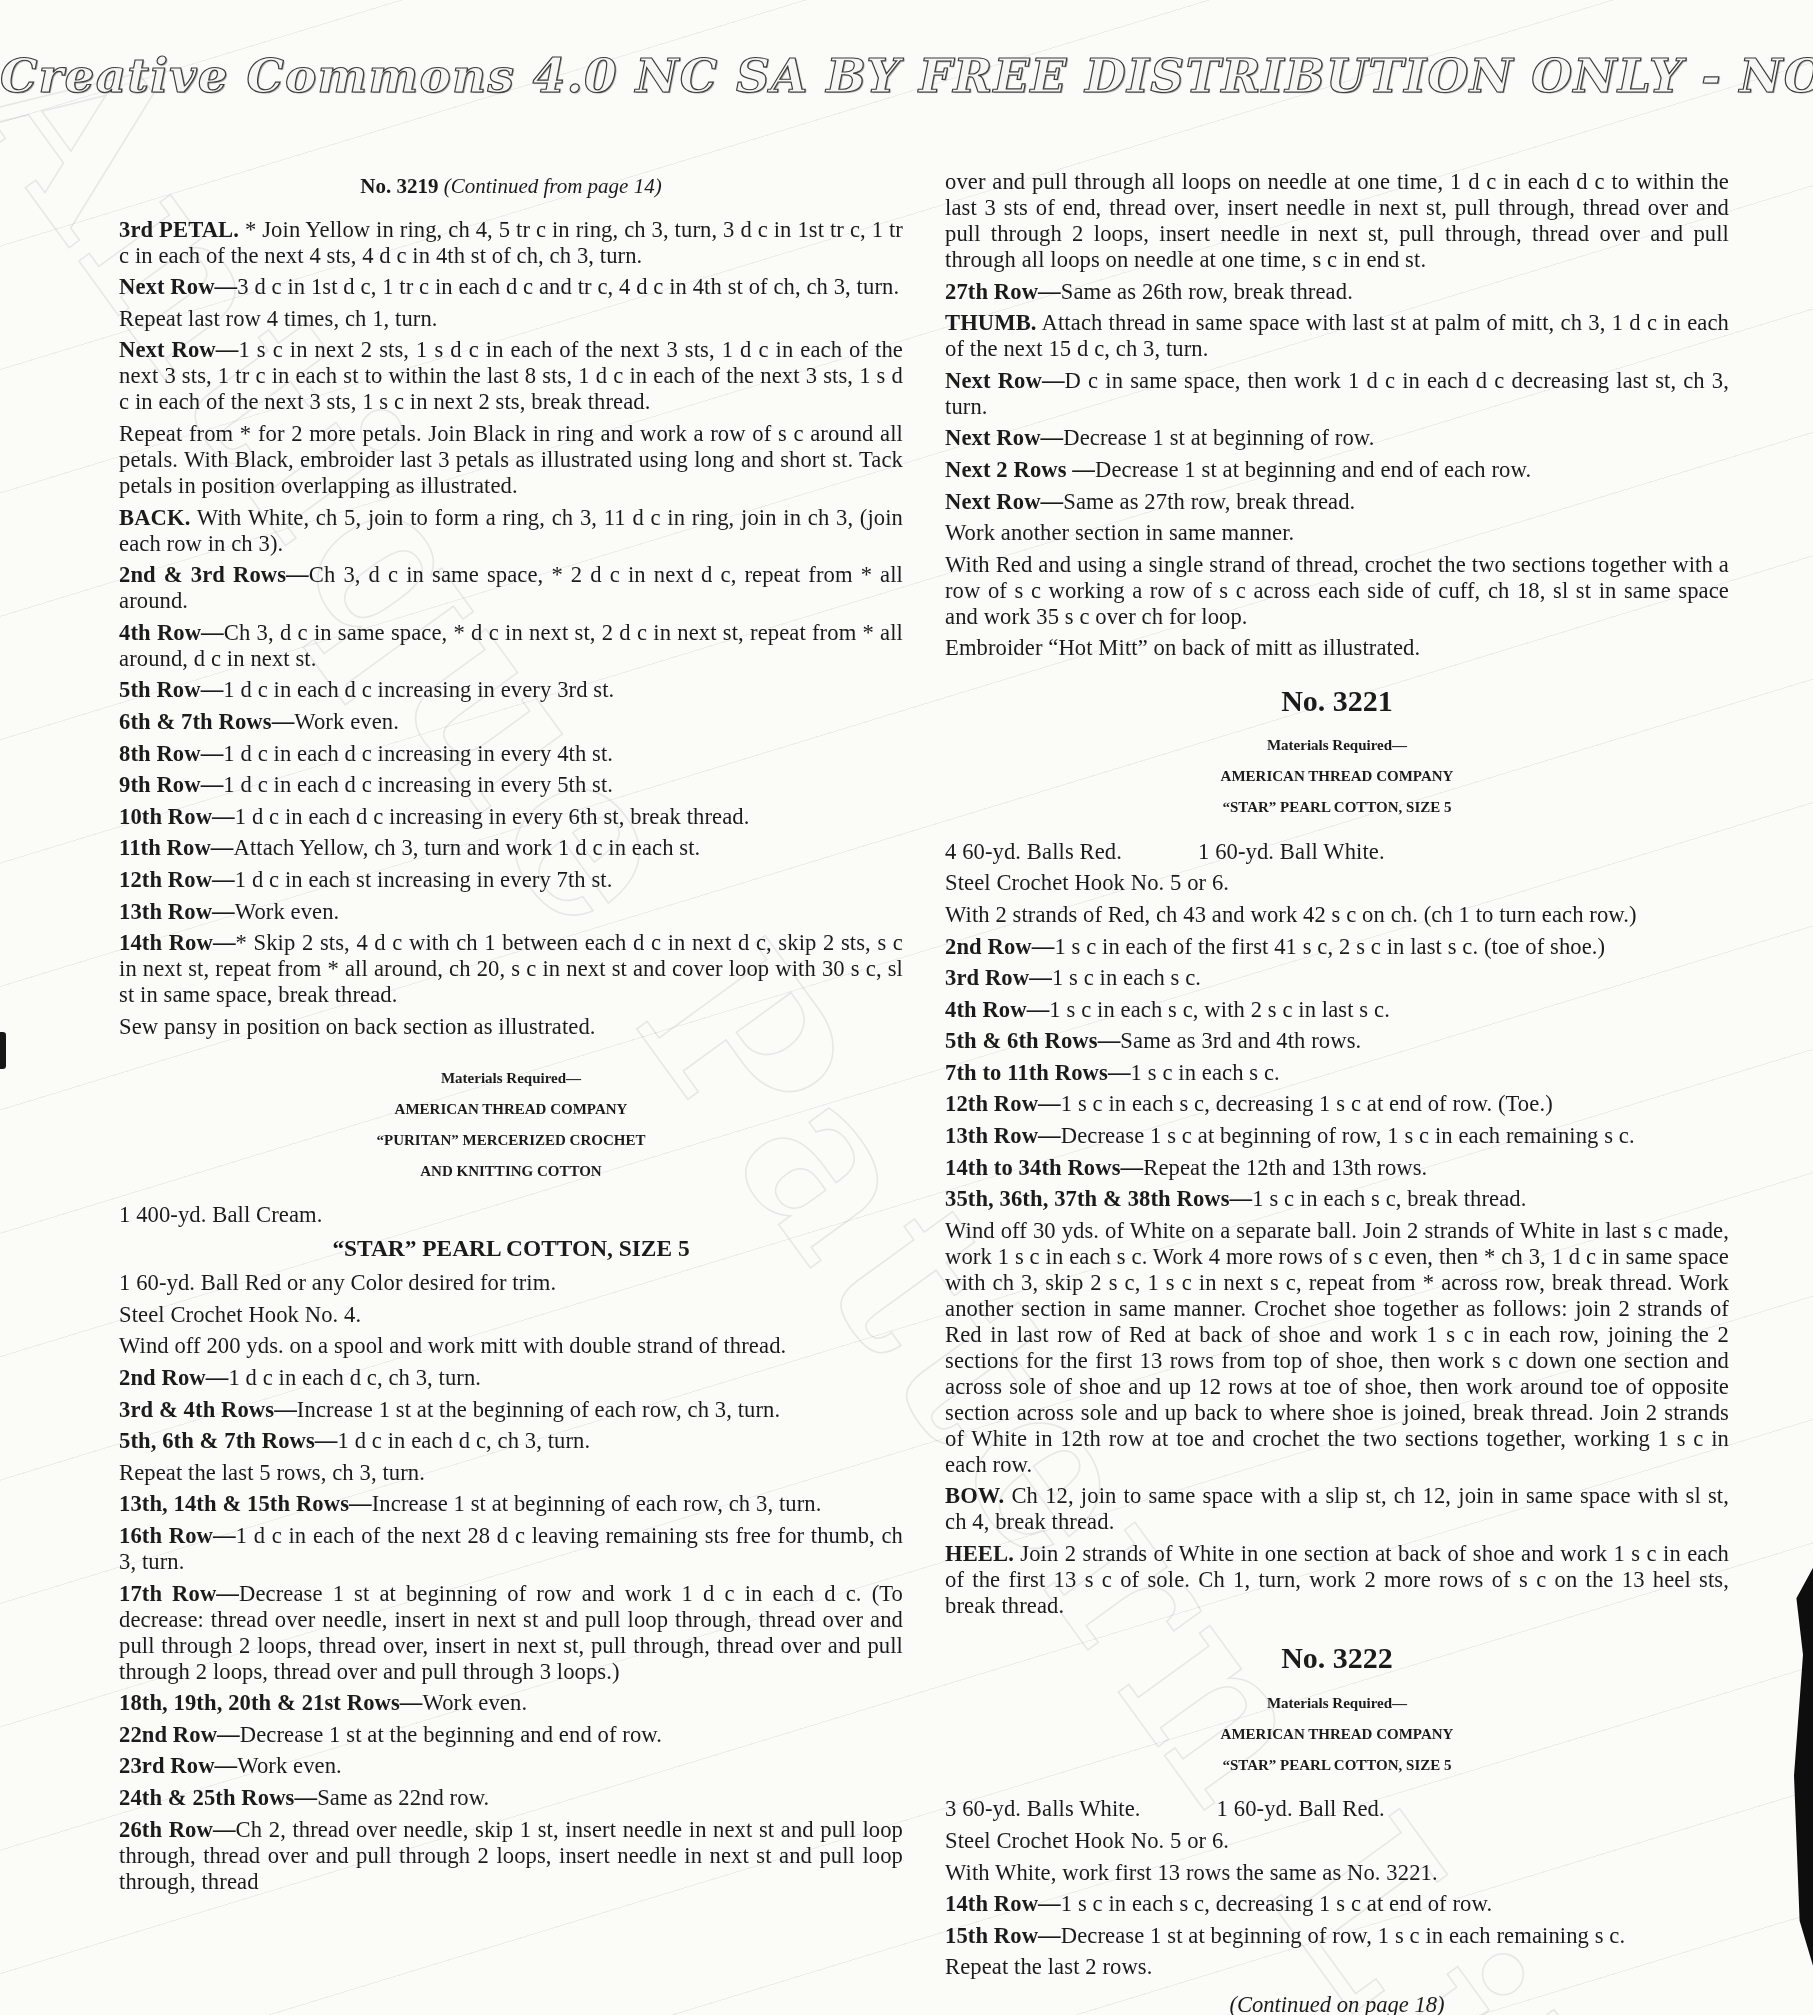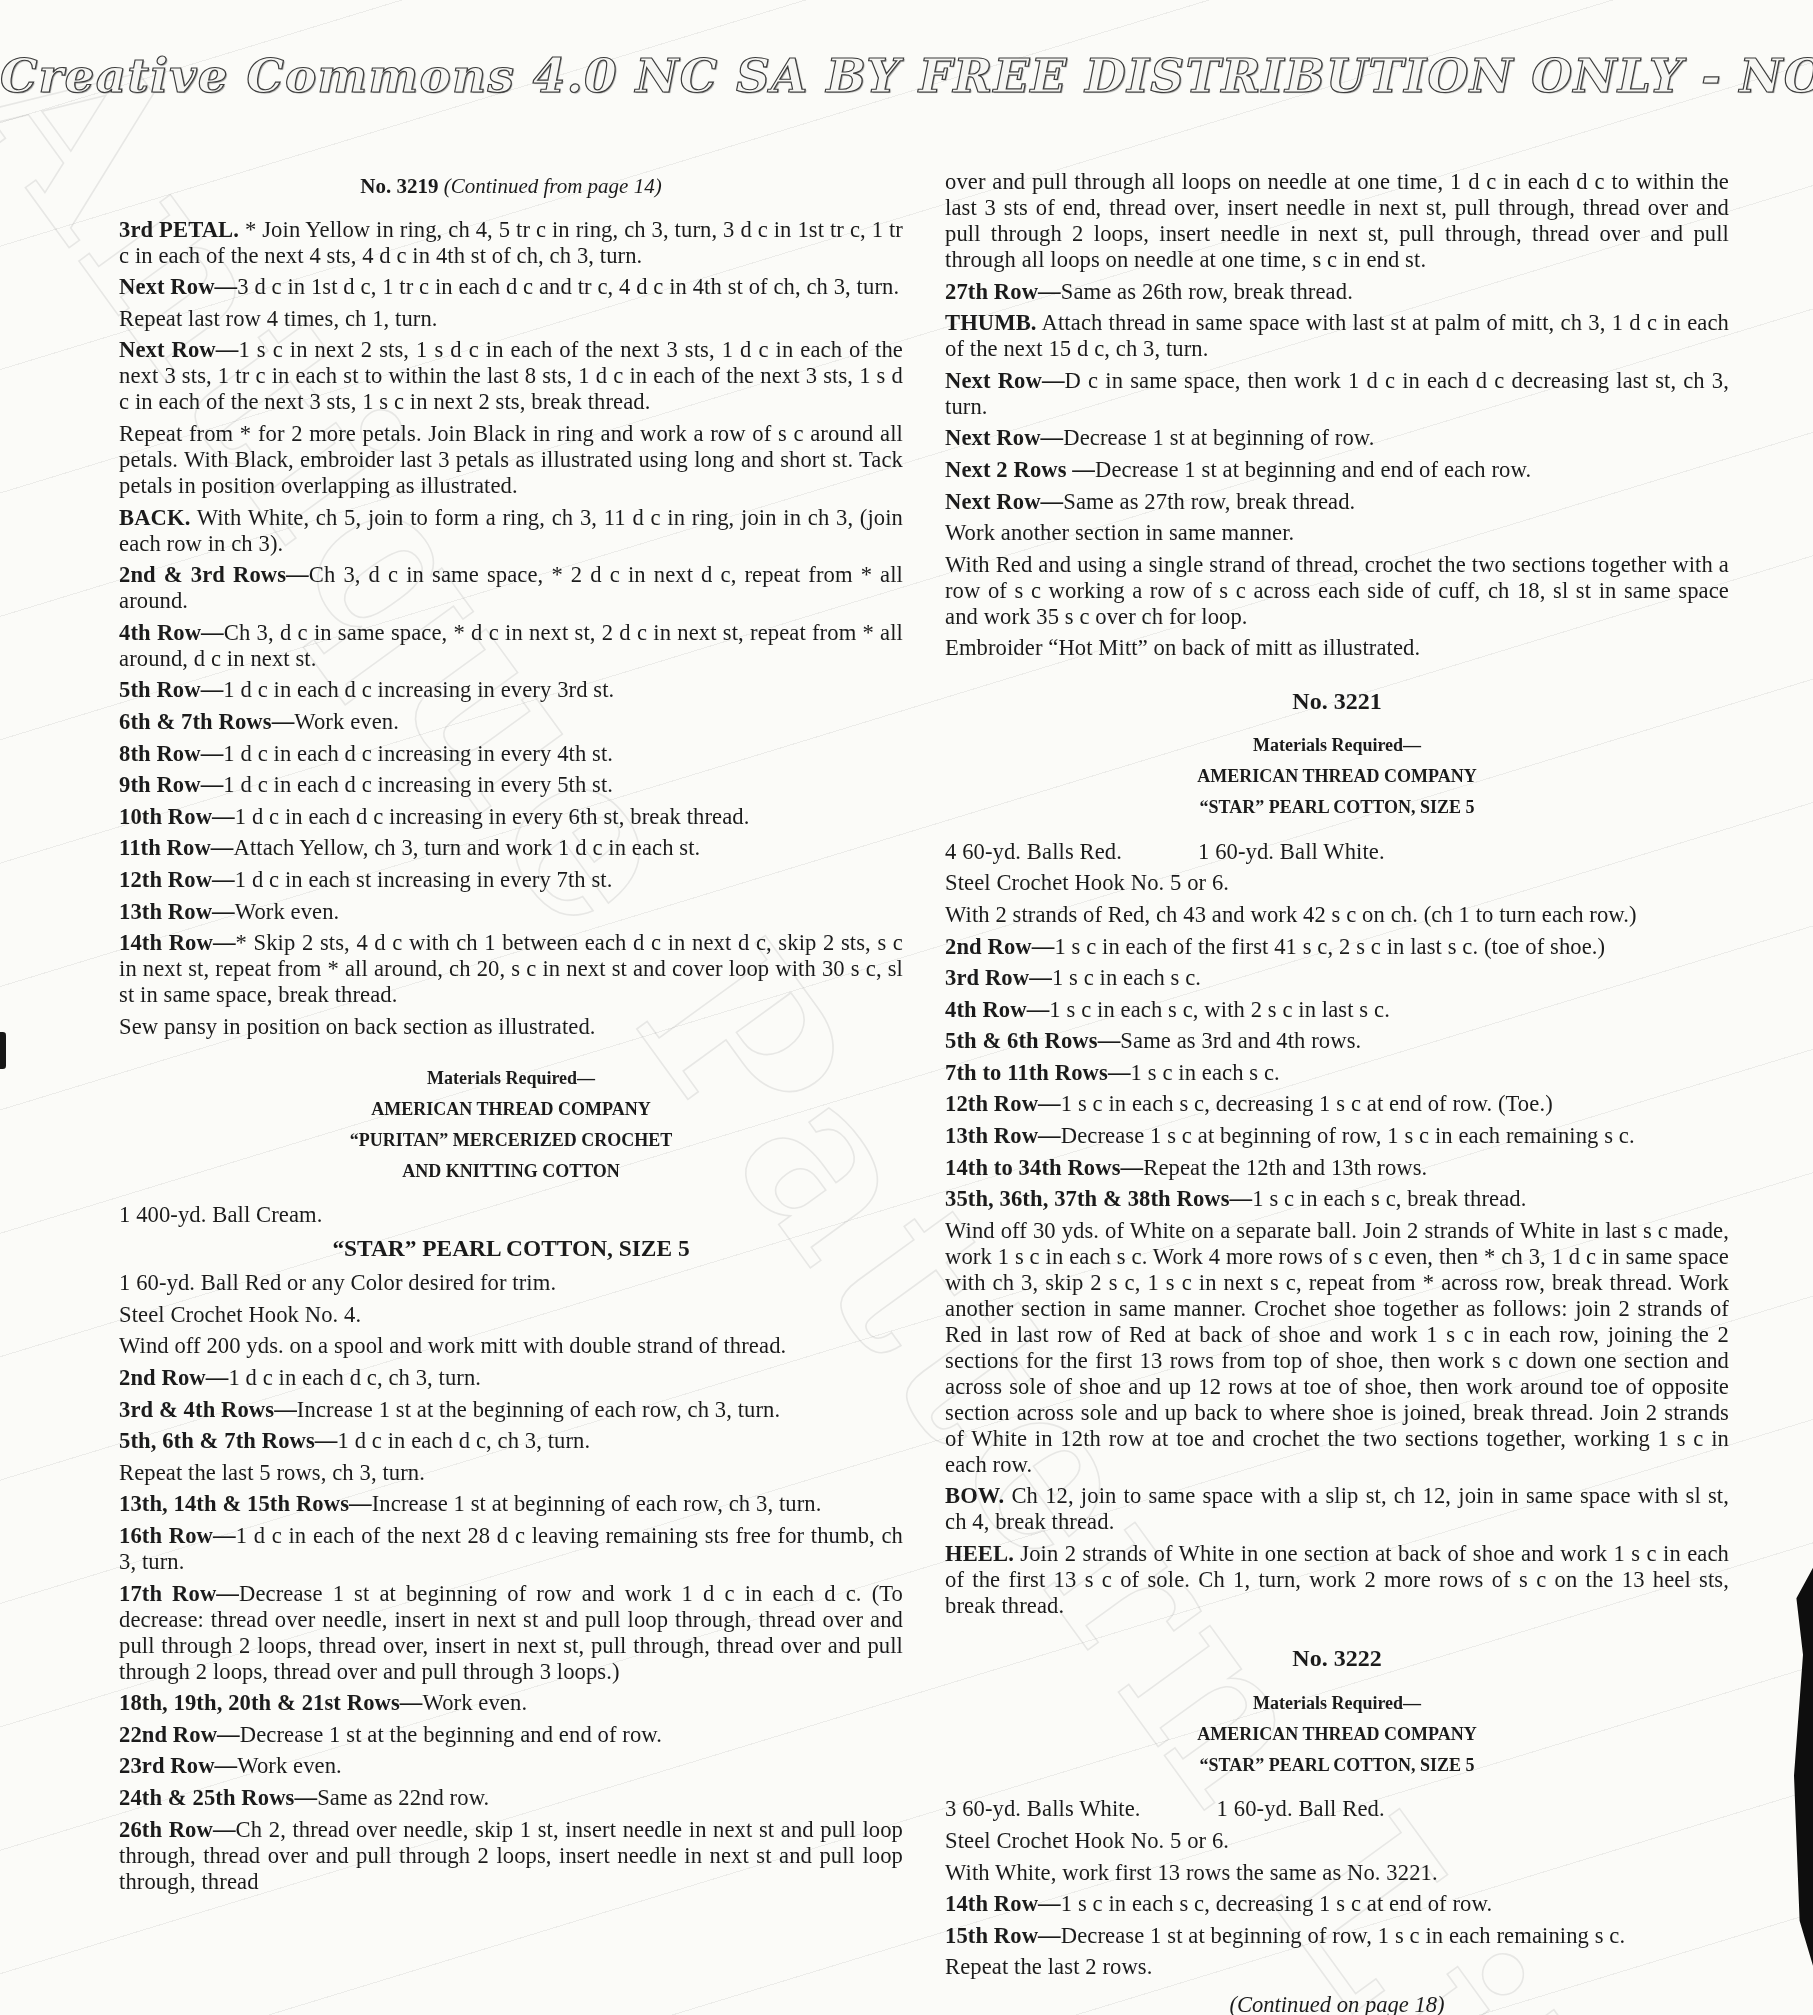--- a/index.html
+++ b/index.html
@@ -80,22 +80,22 @@
   .pat-head {
     text-align: center;
     font-size: 21px;
     line-height: 30px;
     margin: 1.6px 0 16px 0;
   }
   .pat-head .pat-no { font-weight: bold; }
   .pat-head em { font-style: italic; }
 
   .sec-head { text-align: center; margin: 23.4px 0 15.3px 0; }
-  .sec-num  { font-weight: bold; font-size: 24px; line-height: 32px; margin-bottom: 13.7px; }
-  .sec-line { font-weight: bold; font-size: 18px; line-height: 31px; }
+  .sec-num  { font-weight: bold; font-size: 30px; line-height: 32px; margin-bottom: 13.7px; }
+  .sec-line { font-weight: bold; font-size: 15px; line-height: 31px; }
 
   .center-line {
     text-align: center;
     font-weight: bold;
     font-size: 23.4px;
     line-height: 29px;
     margin: 3.2px 0 7.3px 0;
   }
 
   .continued {

